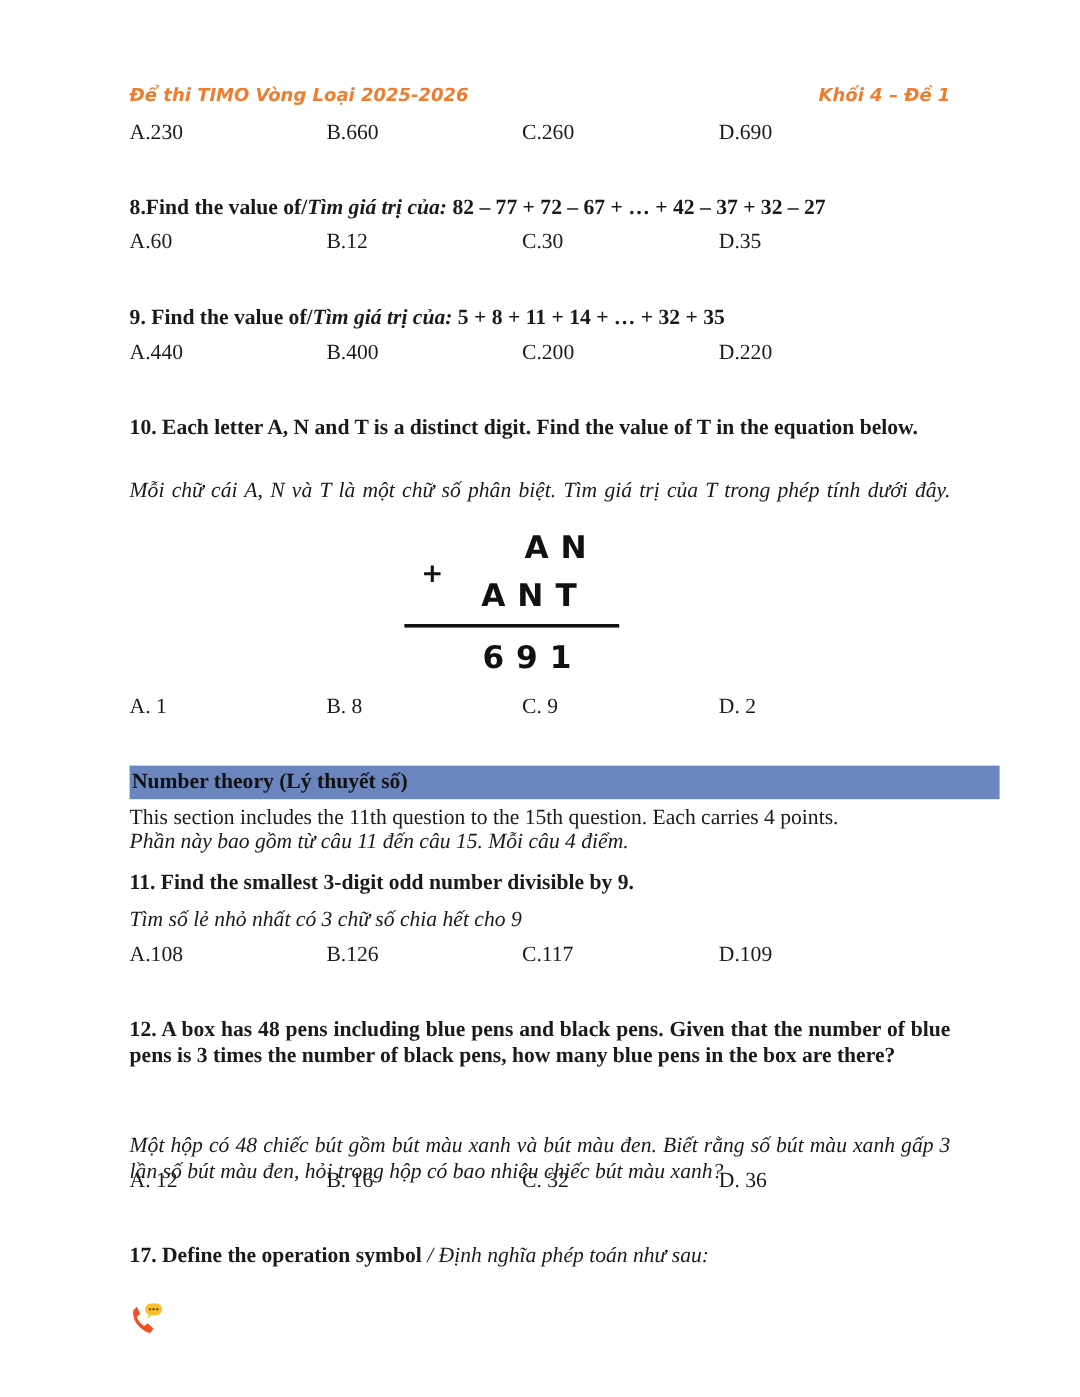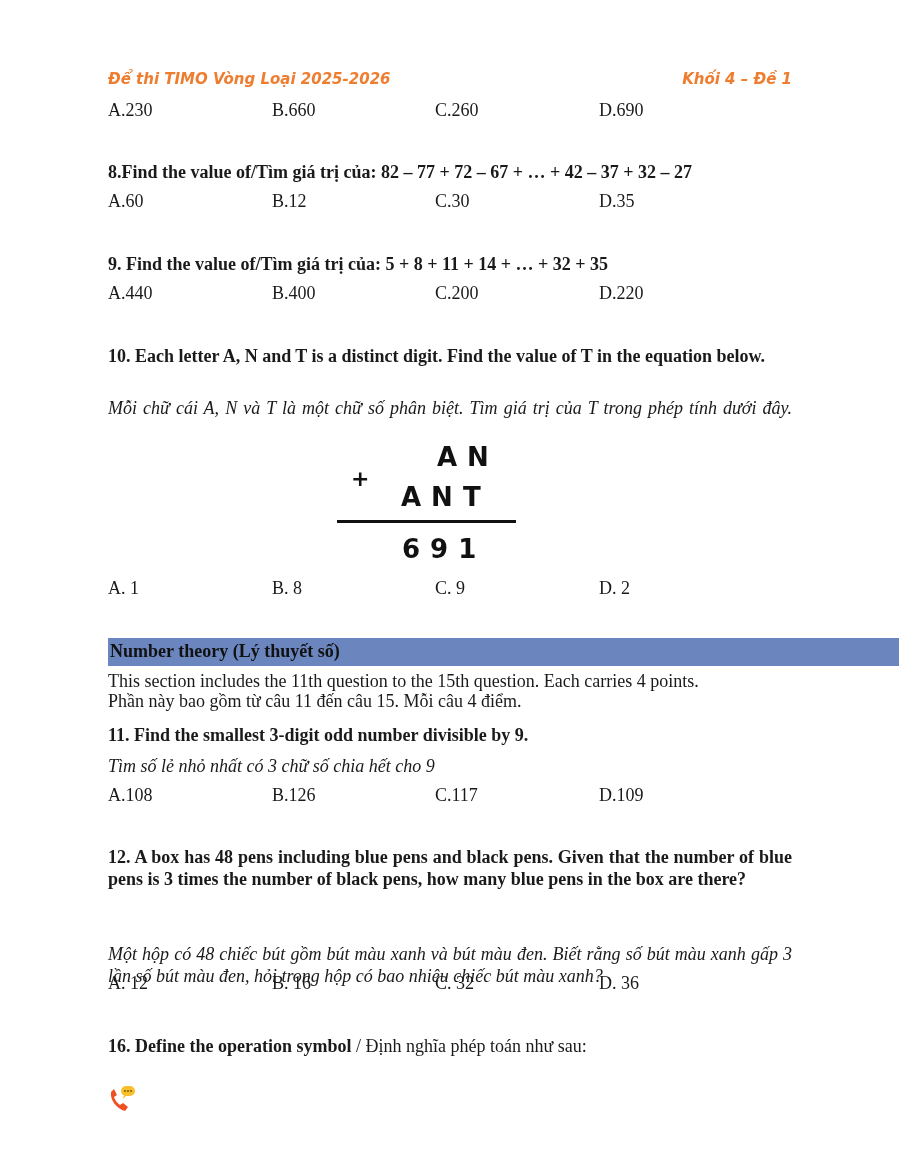--- a/index.html
+++ b/index.html
@@ -9,25 +9,25 @@
          font-weight:bold; font-style:italic; font-size:15px; color:#ee7d2f;margin-top:20px; }
   .hdr-left { left:108px; }
   .hdr-right { right:108px; }
   .opts { position:absolute; left:108px; width:684px; height:22px; font-size:18px; }
   .opts span { position:absolute; top:0; }
   .o0 { left:0; } .o1 { left:164px; } .o2 { left:327px; } .o3 { left:491px; }
   .q { position:absolute; left:108px; width:684px; font-size:18px; font-weight:bold; line-height:22px; }
   .q.justify { text-align:justify; text-align-last:left; }
   .vi { position:absolute; left:108px; width:684px; font-size:18px; font-style:italic; line-height:22px; }
   .vi.justify { text-align:justify; text-align-last:justify; }
-  .it { }
+  .it { font-style:italic; }
   .nb { font-weight:normal; }
   .eq { position:absolute; font-family:"DejaVu Sans", sans-serif; font-weight:bold; font-size:26px; letter-spacing:10px; color:#111; }
   .eq-rule { position:absolute; left:337px; top:520px; width:179px; height:3px; background:#111; }
-  .section-bar { position:absolute; left:108px; top:638px; width:791px; height:28px; background:#6b86bf; }
+  .section-bar { position:absolute; left:108px; top:638px; width:725px; height:28px; background:#6b86bf; }
   .section-title { position:absolute; left:2px; top:3px; font-size:18px; font-weight:bold; color:#111; }
   .plain { position:absolute; left:108px; width:686px; font-size:18px; line-height:20px; }
   .footer { position:absolute; left:108px; top:1086px; display:flex; align-items:flex-end; }
   .footer-text { font-family:"DejaVu Sans", sans-serif; font-weight:bold; font-size:16px; color:#ee7d2f; margin-left:2px; }
 </style>
 </head>
 <body>
 
 <div class="hdr hdr-left">Để thi TIMO Vòng Loại 2025-2026</div>
 <div class="hdr hdr-right">Khối 4 – Đề 1</div>
@@ -95,21 +95,21 @@
 <div class="q justify" style="top:846px;font-family:Liberation Serif, serif;">12. A box has 48 pens including blue pens and black pens. Given that the number of blue pens is 3 times the number of black pens, how many blue pens in the box are there?</div>
 <div class="vi justify" style="top:919px; text-align-last:left;margin-top:24px;">Một hộp có 48 chiếc bút gồm bút màu xanh và bút màu đen. Biết rằng số bút màu xanh gấp 3 lần số bút màu đen, hỏi trong hộp có bao nhiêu chiếc bút màu xanh?</div>
 <div class="opts" style="top:973px;">
   <span class="o0">A. 12</span>
   <span class="o1">B. 16</span>
   <span class="o2">C. 32</span>
   <span class="o3">D. 36</span>
 </div>
 
 <div class="q" style="top:1035px;">
-  <span>16. Define the operation symbol</span><span class="it nb"> / </span><span class="it nb">Định nghĩa phép toán như sau:</span>
+  <span>17. Define the operation symbol</span><span class="it nb"> / </span><span class="it nb">Định nghĩa phép toán như sau:</span>
 </div>
 
 <div class="footer">
   <span>
     <svg width="30" height="28" viewBox="0 0 30 28">
       <path d="M3 6 C2 14 8 22 17 25 L20 21 L15 17 L12 19 C9 17 7 14 6 11 L9 9 L6 3 Z" fill="#f04e23"></path>
       <rect x="13" y="0" width="14" height="10" rx="5" fill="#f9c02d"></rect>
       <polygon points="16,9 15,13 19,9" fill="#f9c02d"></polygon>
       <circle cx="17" cy="5" r="1" fill="#7a5a00"></circle>
       <circle cx="20" cy="5" r="1" fill="#7a5a00"></circle>

